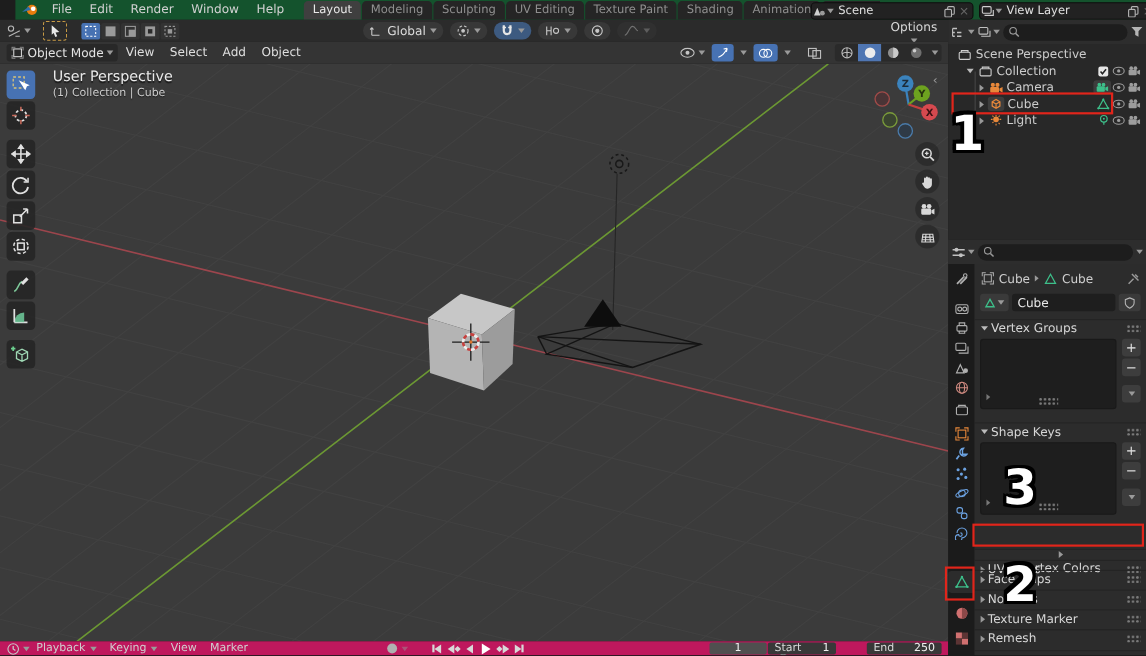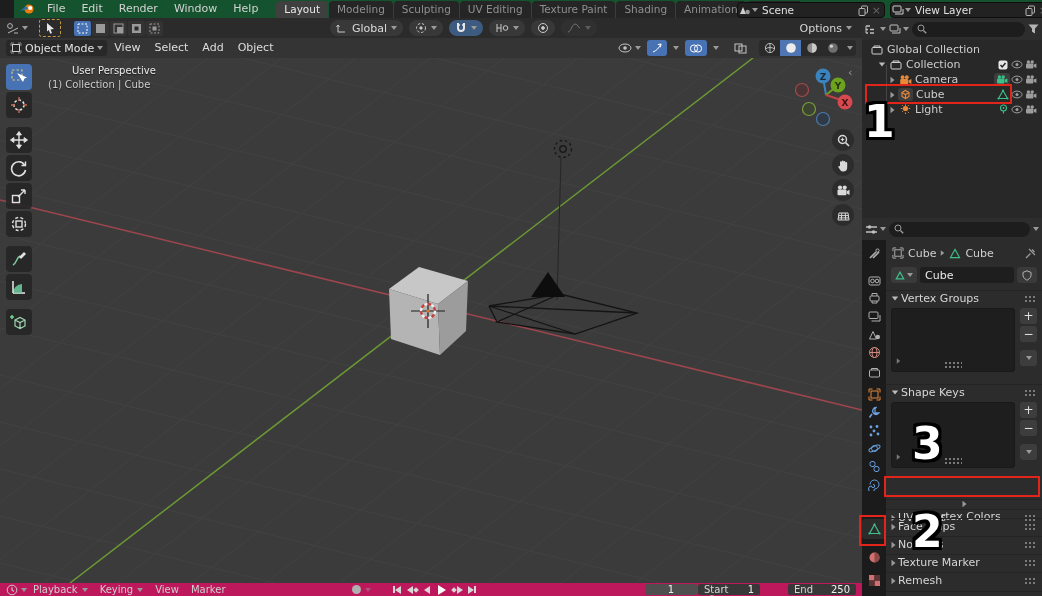--- a/index.html
+++ b/index.html
@@ -32,21 +32,21 @@
   #vpheader{left:0;top:38px;width:862px;height:20px;background:#343434;display:flex;align-items:center;}
   .vmenu{padding:0 7px;font-size:11px;color:#dedede;line-height:20px;}
   .hbtn{height:16px;border-radius:3px;display:flex;align-items:center;gap:3px;padding:0 4px;}
   .hbtn.blue{background:#4772b3;}
   .shadegrp{display:flex;align-items:center;background:#2a2a2a;border-radius:3px;height:16px;overflow:hidden;margin-left:6px;}
   .shadecell{width:21px;height:16px;display:flex;align-items:center;justify-content:center;}
   .shadecell.active{background:#4f76b3;}
   
   #viewport{left:0;top:58px;width:862px;height:525px;background:#3b3b3b;overflow:hidden;}
   #vp-overlay-text{left:48px;top:6px;line-height:14px;text-shadow:0 1px 1px rgba(0,0,0,.6);}
-  #vp-overlay-text .l1{font-size:10px;color:#eaeaea;margin-left:24px;}
+  #vp-overlay-text .l1{font-size:13px;color:#eaeaea;}
   #vp-overlay-text .l2{font-size:10px;color:#cdcdcd;}
   .toolcol{left:6px;top:6px;display:flex;flex-direction:column;gap:2px;}
   .toolbtn{width:26px;height:26px;border-radius:4px;background:rgba(38,38,38,.9);display:flex;align-items:center;justify-content:center;}
   .toolbtn.active{background:#4772b3;}
   .toolgap{height:5px;}
   .sidebtn{width:22px;height:22px;border-radius:50%;background:rgba(40,40,40,.75);display:flex;align-items:center;justify-content:center;margin-bottom:3px;}
   
   #timeline{left:0;top:583px;width:862px;height:13px;background:#be185d;display:flex;align-items:center;font-size:10px;color:#cfcfcf;}
   .tlmenu{padding:0 6px;white-space:nowrap;}
   .tbtn{width:14px;height:11px;display:flex;align-items:center;justify-content:center;}
@@ -225,21 +225,21 @@
             <circle cx="6" cy="6" r="1.4" fill="#c8c8c8"></circle>
           </svg>
       </div>
       <div class="pill dim">
         <svg width="14" height="12" viewBox="0 0 14 12" stroke="#c8c8c8" fill="none">
             <path d="M1,10 C4,10 5,2 8,2 C11,2 11,6 13,6"></path>
           </svg>
         <span class="cv"></span>
       </div>
     </div>
-    <div class="row" style="margin-left:auto;margin-right:10px;gap:4px;">
+    <div class="row" style="margin-left:auto;margin-right:10px;gap:4px;flex-direction:column;">
       <span style="color:#d6d6d6;">Options</span>
       <span class="cv"></span>
     </div>
   </div>
 
   <div id="vpheader" class="abs">
     <div class="hbtn" style="background:#282828;margin-left:6px;">
       <svg width="12" height="12" viewBox="0 0 12 12" fill="none" stroke="#cfcfcf">
           <rect x="2.5" y="2.5" width="7" height="7"></rect>
           <path d="M1,4 V1 h3 M8,1 h3 v3 M11,8 v3 h-3 M4,11 H1 V8" stroke="#8a8a8a"></path>
@@ -592,21 +592,21 @@
       </span>
     </div>
 
     <div class="otrow" style="top:24px;padding-left:8px;">
       <span class="oticon">
         <svg width="12" height="10" viewBox="0 0 12 10" fill="none" stroke="#cfcfcf">
             <rect x="1" y="2.5" width="10" height="6.5" rx="1"></rect>
             <path d="M3,2.5 V1 h6 v1.5"></path>
           </svg>
       </span>
-      <span>Global Collection</span>
+      <span>Scene Perspective</span>
     </div>
 
     <div class="otrow" style="top:39px;padding-left:16px;">
       <span class="arr-d" style="transform:scale(.8);"></span>
       <span class="oticon">
         <svg width="12" height="10" viewBox="0 0 12 10" fill="none" stroke="#cfcfcf">
             <rect x="1" y="2.5" width="10" height="6.5" rx="1"></rect>
             <path d="M3,2.5 V1 h6 v1.5"></path>
           </svg>
       </span>

